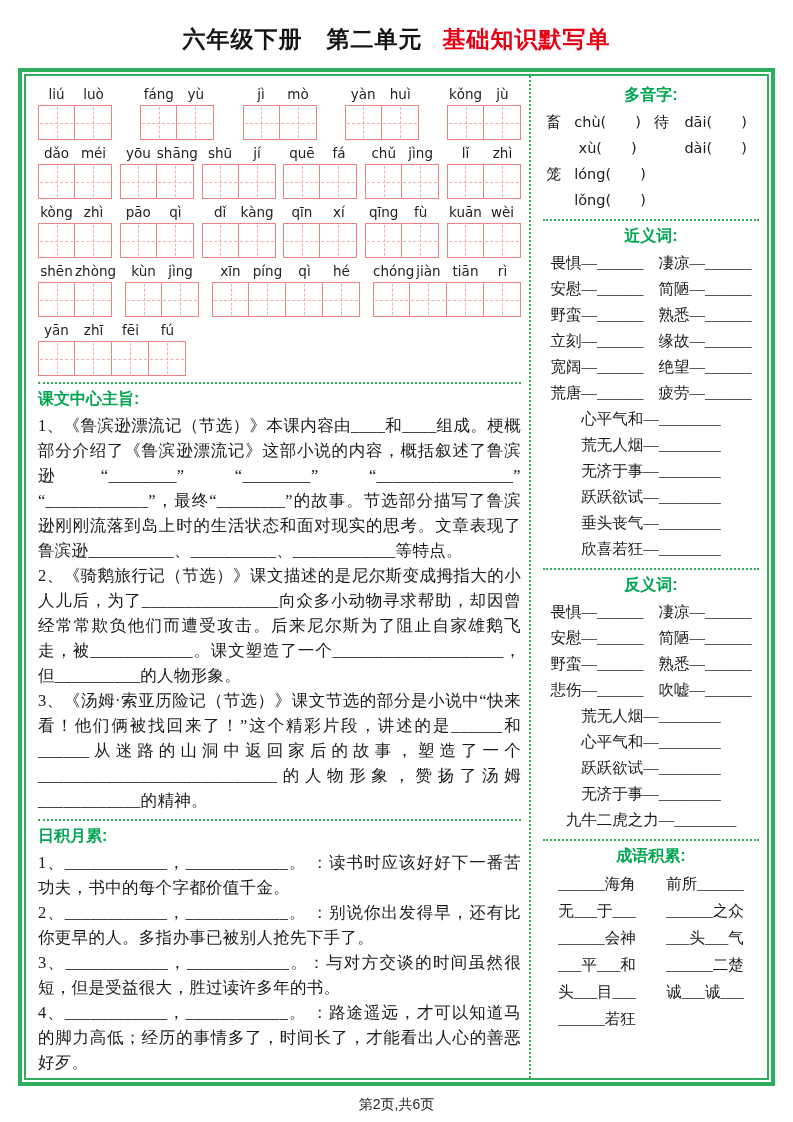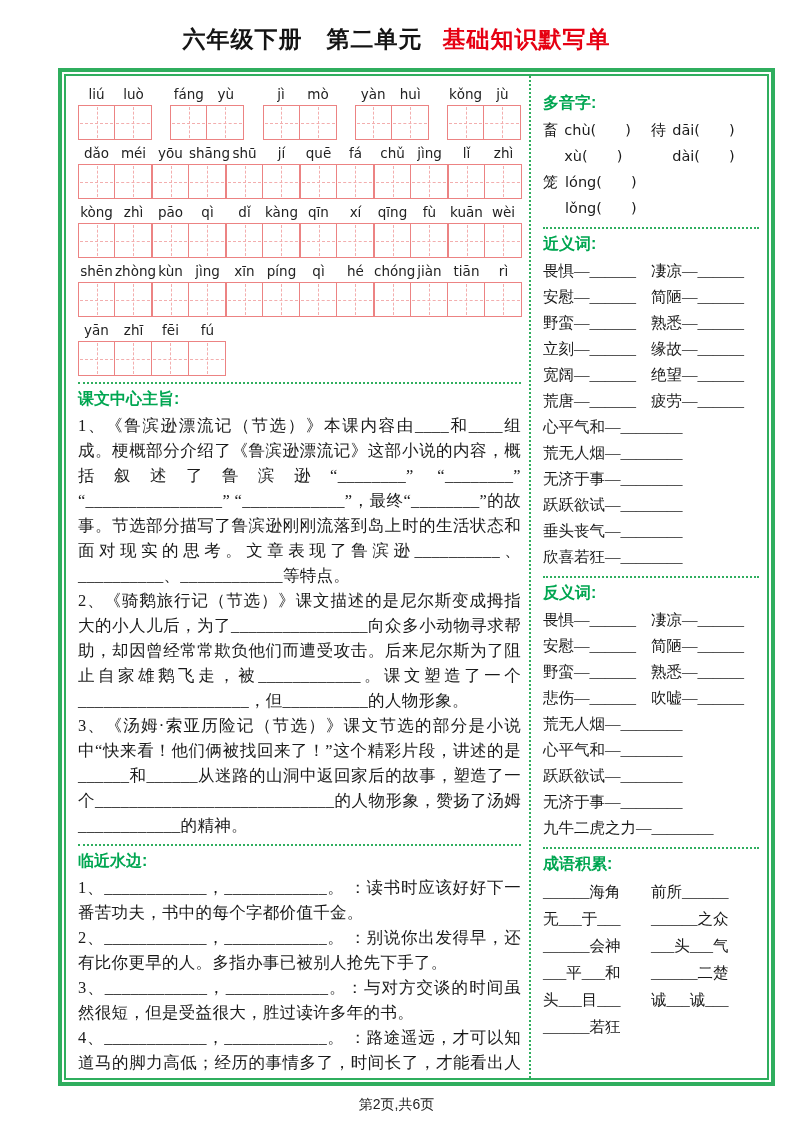--- a/index.html
+++ b/index.html
@@ -2,26 +2,26 @@
 <html><head>
 <meta charset="utf-8">
 <style>
   html,body{margin:0;padding:0;background:#fff;}
   .page{position:relative;width:793px;height:1122px;background:#fff;overflow:hidden;
         font-family:"Liberation Serif",serif;color:#1a1a1a;}
   .title{position:absolute;top:24px;left:0;width:100%;text-align:center;
          font-family:"Liberation Sans",sans-serif;font-weight:bold;font-size:23px;letter-spacing:1px;}
   .t-black{color:#141414;}
   .t-red{margin-left:20px;}
-  .sheet{position:absolute;left:18px;right:18px;top:68px;bottom:36px;border:4px solid #2fae5e;margin-left:40px;}
+  .sheet{position:absolute;left:18px;right:18px;top:68px;bottom:36px;border:4px solid #2fae5e;}
   .sheet-inner{position:absolute;left:2px;right:2px;top:2px;bottom:2px;border:2px solid #2fae5e;
                display:flex;overflow:hidden;}
   .col-left{flex:1;padding:10px 8px 6px 12px;min-width:0;}
   .col-right{width:238px;box-sizing:border-box;border-left:2px dotted #2fae5e;
-             padding:16px 8px 6px 12px;}
+             padding:8px 8px 6px 12px;text-align:center;}
   
   .pin-row{display:flex;justify-content:space-between;margin-bottom:5px;}
   .pin-row.start{justify-content:flex-start;}
   .pin-word{display:flex;flex-direction:column;}
   .pin-syl{display:flex;height:19px;}
   .pin-syl span{width:37px;text-align:center;font-family:"DejaVu Sans",sans-serif;
                 font-size:13.5px;color:#222;white-space:nowrap;}
   .pin-cells{display:flex;}
   .cell{width:37px;height:35px;box-sizing:border-box;border:1.5px solid #ec8383;position:relative;background:#fff;}
   .cell + .cell{border-left:none;}
@@ -303,21 +303,21 @@
             </div>
           </div>
         <div class="dotted-sep"></div>
         <div class="sec-header">课文中心主旨:</div>
         <div id="main-idea-paras">
             <div class="para">1、《鲁滨逊漂流记（节选）》本课内容由____和____组成。梗概部分介绍了《鲁滨逊漂流记》这部小说的内容，概括叙述了鲁滨逊“________” “________” “________________” “____________”，最终“________”的故事。节选部分描写了鲁滨逊刚刚流落到岛上时的生活状态和面对现实的思考。文章表现了鲁滨逊__________、__________、____________等特点。</div>
             <div class="para">2、《骑鹅旅行记（节选）》课文描述的是尼尔斯变成拇指大的小人儿后，为了________________向众多小动物寻求帮助，却因曾经常常欺负他们而遭受攻击。后来尼尔斯为了阻止自家雄鹅飞走，被____________。课文塑造了一个____________________，但__________的人物形象。</div>
             <div class="para">3、《汤姆·索亚历险记（节选）》课文节选的部分是小说中“快来看！他们俩被找回来了！”这个精彩片段，讲述的是______和______从迷路的山洞中返回家后的故事，塑造了一个____________________________的人物形象，赞扬了汤姆____________的精神。</div>
           </div>
         <div class="dotted-sep"></div>
-        <div class="sec-header">临近水边:</div>
+        <div class="sec-header">日积月累:</div>
         <div id="daily-items">
             <div class="para">1、____________，____________。 ：读书时应该好好下一番苦功夫，书中的每个字都价值千金。</div>
             <div class="para">2、____________，____________。 ：别说你出发得早，还有比你更早的人。多指办事已被别人抢先下手了。</div>
             <div class="para">3、____________，____________。：与对方交谈的时间虽然很短，但是受益很大，胜过读许多年的书。</div>
             <div class="para">4、____________，____________。 ：路途遥远，才可以知道马的脚力高低；经历的事情多了，时间长了，才能看出人心的善恶好歹。</div>
             <div class="para">5、____________，____________。 ：临近水边，时间长了，就会懂得水中鱼的习性；靠近山林，时间长了，就能听懂林中鸟儿的声音。指长久地接触某种事物之后，就能发现它的特征和规律。</div>
           </div>
       </div>
 
       <div class="col-right">

